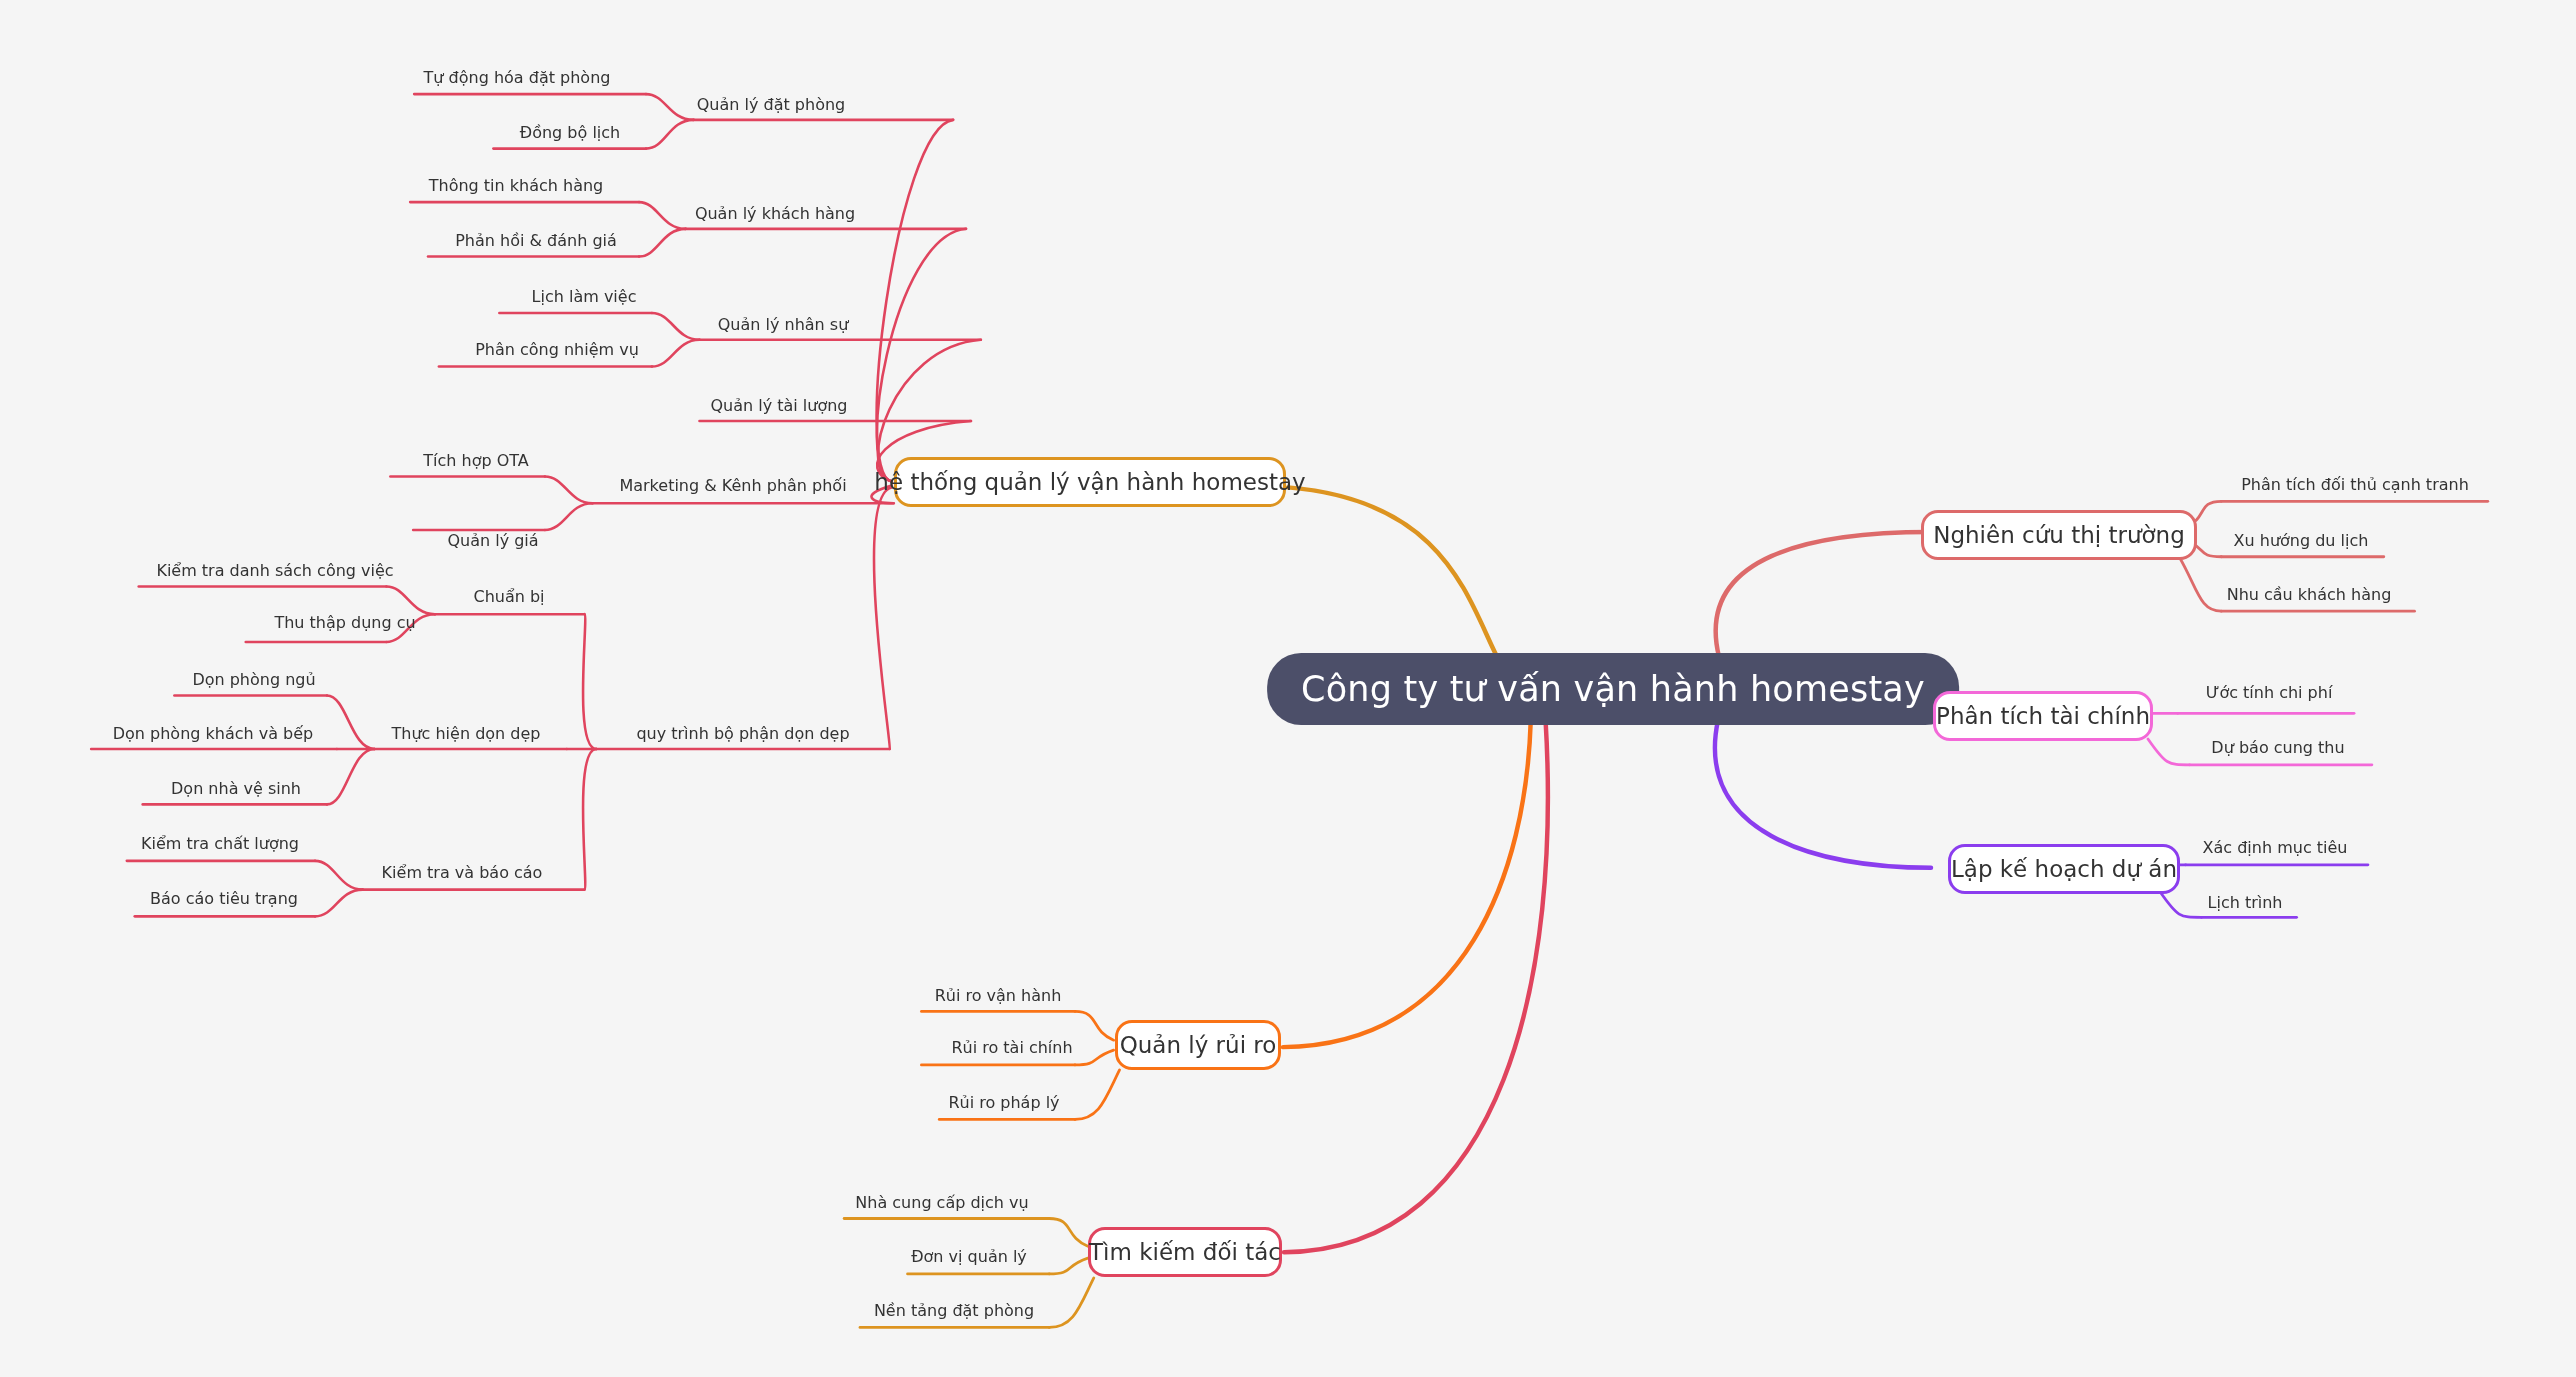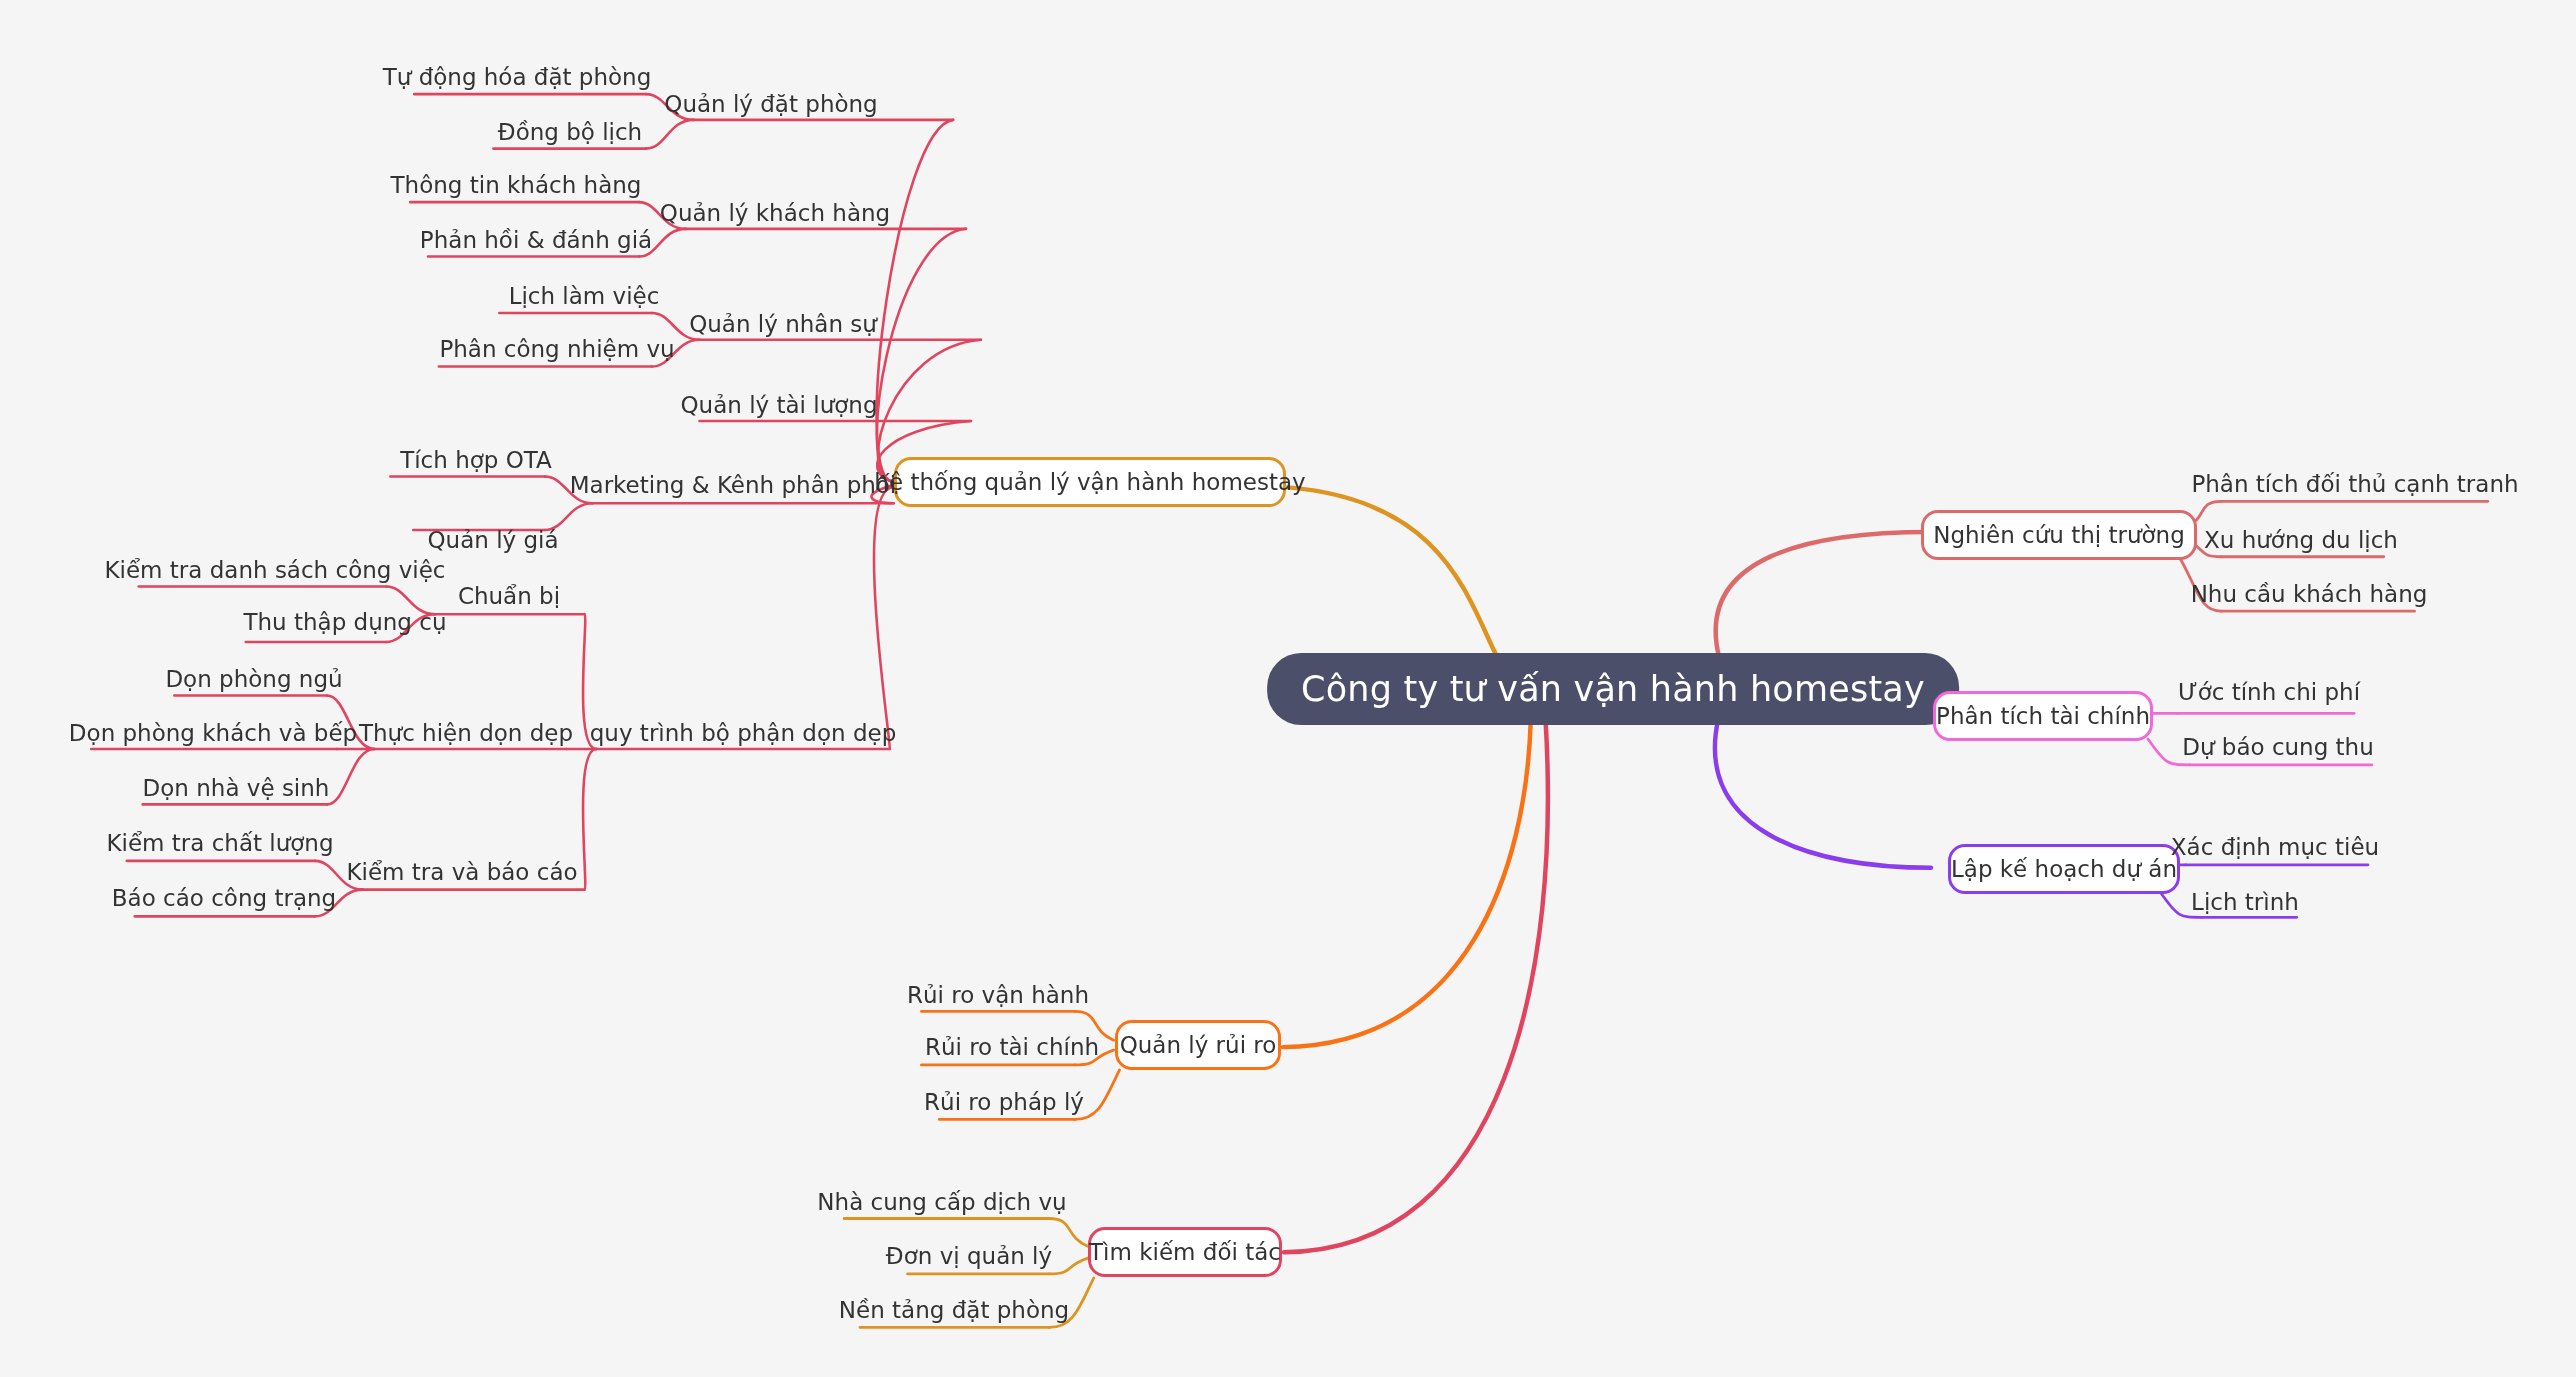--- a/index.html
+++ b/index.html
@@ -38,21 +38,21 @@
     border:3px solid #cccccc;
     border-radius:17px;
     color:#333333;
     font-size:23px;
     height:50px;
     padding:0 22px;
   }
   
   .plain{
     color:#333333;
-    font-size:23px;
+    font-size:16px;
     background:transparent;
     height:30px;
     padding:0;
   }
 </style>
 </head>
 <body>
 
 <div id="stage">
   <svg id="wires" viewBox="0 0 2600 1390" preserveAspectRatio="none">
@@ -156,21 +156,21 @@
       <div class="node plain" style="left: 743px; top: 733px;">quy trình bộ phận dọn dẹp</div>
       <div class="node plain" style="left: 509px; top: 596px;">Chuẩn bị</div>
       <div class="node plain" style="left: 275px; top: 570px;">Kiểm tra danh sách công việc</div>
       <div class="node plain" style="left: 345px; top: 622px;">Thu thập dụng cụ</div>
       <div class="node plain" style="left: 466px; top: 733px;">Thực hiện dọn dẹp</div>
       <div class="node plain" style="left: 254px; top: 679px;">Dọn phòng ngủ</div>
       <div class="node plain" style="left: 213px; top: 733px;">Dọn phòng khách và bếp</div>
       <div class="node plain" style="left: 236px; top: 788px;">Dọn nhà vệ sinh</div>
       <div class="node plain" style="left: 462px; top: 872px;">Kiểm tra và báo cáo</div>
       <div class="node plain" style="left: 220px; top: 843px;">Kiểm tra chất lượng</div>
-      <div class="node plain" style="left: 224px; top: 898px;">Báo cáo công trạng</div>
+      <div class="node plain" style="left: 224px; top: 898px;">Báo cáo tiêu trạng</div>
       <div class="node boxed" style="left: 1198px; top: 1045px; border-color: rgb(249, 115, 22); width: 166px; height: 50px;">Quản lý rủi ro</div>
       <div class="node plain" style="left: 998px; top: 995px;">Rủi ro vận hành</div>
       <div class="node plain" style="left: 1012px; top: 1047px;">Rủi ro tài chính</div>
       <div class="node plain" style="left: 1004px; top: 1102px;">Rủi ro pháp lý</div>
       <div class="node boxed" style="left: 1185px; top: 1252px; border-color: rgb(224, 68, 94); width: 194px; height: 50px;">Tìm kiếm đối tác</div>
       <div class="node plain" style="left: 942px; top: 1202px;">Nhà cung cấp dịch vụ</div>
       <div class="node plain" style="left: 969px; top: 1256px;">Đơn vị quản lý</div>
       <div class="node plain" style="left: 954px; top: 1310px;">Nền tảng đặt phòng</div>
       <div class="node boxed" style="left: 2059px; top: 535px; border-color: rgb(221, 106, 106); width: 276px; height: 50px;">Nghiên cứu thị trường</div>
       <div class="node plain" style="left: 2355px; top: 484px;">Phân tích đối thủ cạnh tranh</div>

